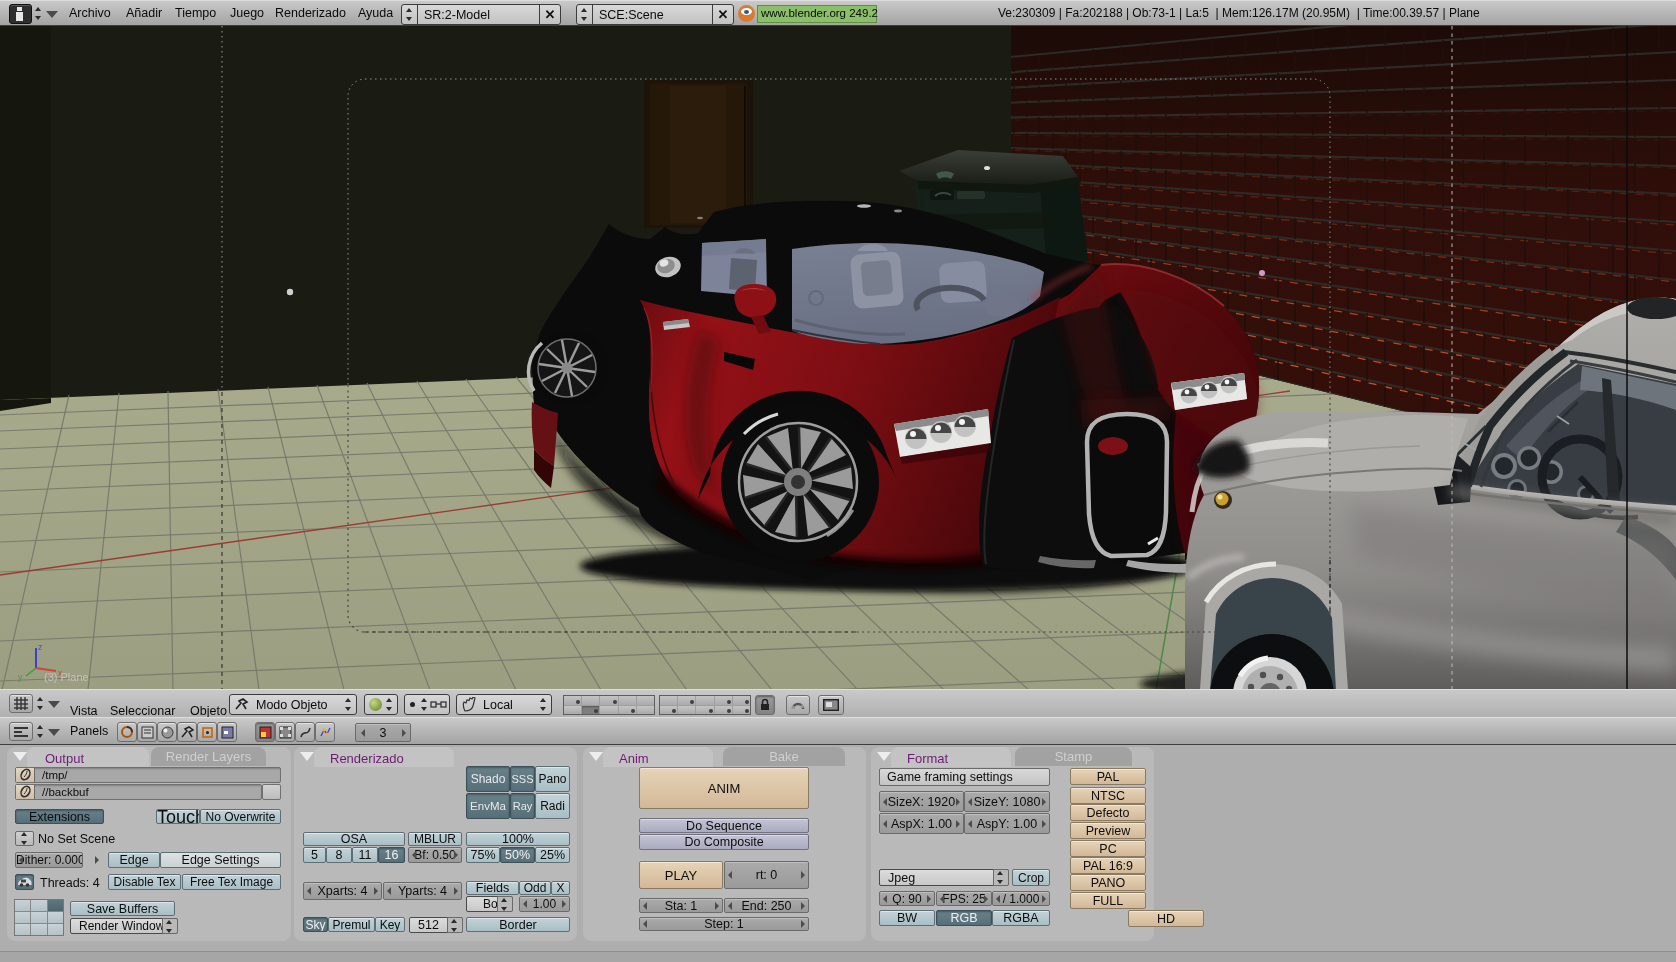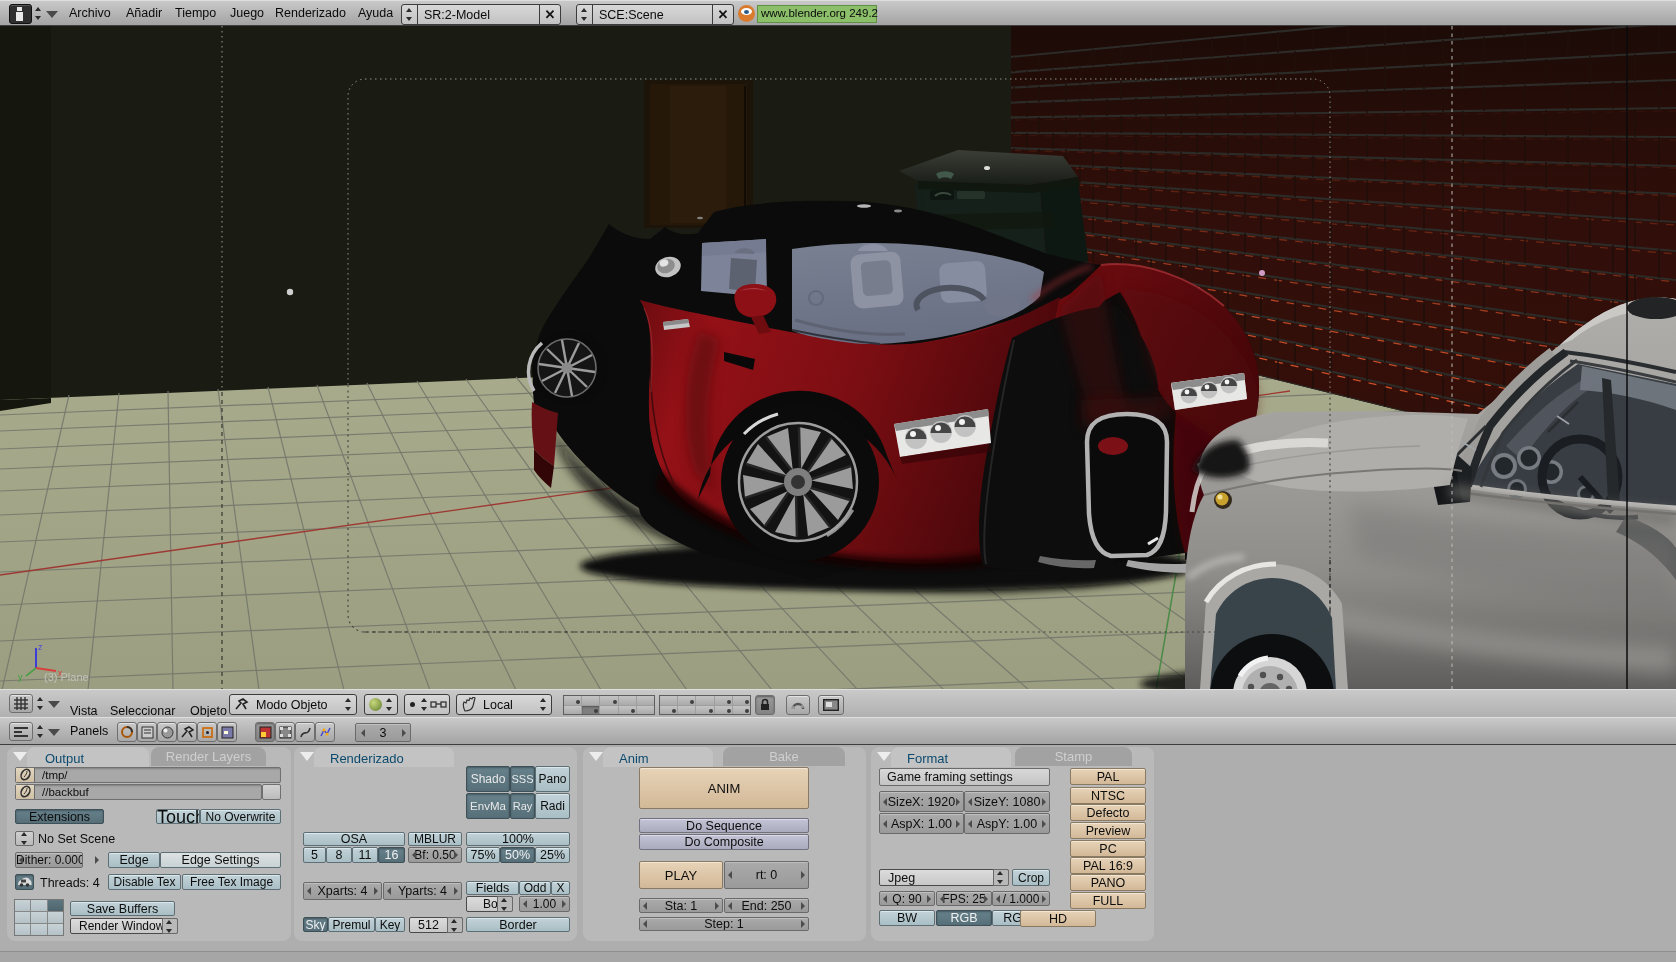--- a/index.html
+++ b/index.html
@@ -22,21 +22,21 @@
 .td{bottom:3px;border-top:4px solid #2a2a2a}
 .xbtn{position:absolute;top:0;width:21px;height:100%;border-left:1px solid #3c3c3c;text-align:center;
  font-weight:bold;font-size:13px;color:#111;line-height:19px}
 .tri{position:absolute;width:0;height:0}
 .layergrid{position:absolute;display:grid;grid-template-columns:repeat(5,1fr);grid-template-rows:1fr 1fr;
  border:1px solid #5e5e5e;background:#9e9e9e;gap:1px}
 .layergrid i{background:linear-gradient(#c4c4c4,#aaaaaa);position:relative}
 .layergrid i.on{background:#7f7f7f;box-shadow:inset 0 1px 2px #555}
 .layergrid i.dot:after{content:"";position:absolute;right:1px;bottom:1px;width:4px;height:4px;background:#3f3f3f;border-radius:50%}
 .panel{position:absolute;background:#b9b9b9;border-radius:8px}
-.ptab{position:absolute;font-size:13px;color:#0c4a6e}
+.ptab{position:absolute;font-size:13px;color:#701a75}
 .atab{position:absolute;height:20px;background:#c3c3c3;border-radius:8px 8px 0 0}
 .itab{position:absolute;height:19px;background:#a2a2a2;border-radius:8px 8px 0 0;
  font-size:13px;color:#cfcfcf;text-align:center;line-height:19px}
 .ptri{position:absolute;width:0;height:0;border-left:7px solid transparent;
  border-right:7px solid transparent;border-top:9px solid #ededed}
 .b{position:absolute;font-size:12.5px;color:#0d0d0d;text-align:center;overflow:hidden;white-space:nowrap;
  border-radius:2px}
 .teal{background:linear-gradient(#c2d3d8,#a9bec5);border:1px solid #5d6e74;box-shadow:inset 0 1px 0 #dbe7ea}
 .tealdk{background:linear-gradient(#68828c,#566f79);border:1px solid #3e5159;box-shadow:inset 0 1px 2px #45585f}
 .beige{background:linear-gradient(#e7d3b8,#d2b897);border:1px solid #8a7a62;box-shadow:inset 0 1px 0 #f3e6d4}
@@ -81,20 +81,21 @@
 <div class="updn" style="left:579px;top:4px;width:10px;height:19px">
         <i class="tu"></i>
         <i class="td"></i>
       </div>
 <div class="abs" style="left:592px;top:4px;width:1px;height:19px;background:#3c3c3c"></div>
 <div class="abs" style="left:757px;top:4px;width:120px;height:18px;background:#8bbf6a;border:1px solid #5e8f43"></div>
 <div class="abs" style="left:738px;top:4px;width:17px;height:17px;border-radius:50%;background:#d97b2e"></div>
 <div class="abs" style="left:741px;top:7px;width:11px;height:7px;border-radius:50%;background:#fff"></div>
 <div class="abs" style="left:744px;top:9px;width:5px;height:4px;border-radius:50%;background:#2a5a8a"></div>
 <div class="mtxt" style="left:761px;font-size:11.5px">www.blender.org 249.2</div>
+<div class="mtxt" style="left:998px;font-size:12px">Ve:230309 | Fa:202188 | Ob:73-1 | La:5&nbsp; | Mem:126.17M (20.95M)&nbsp; | Time:00.39.57 | Plane</div>
 </div>
 <div class="abs" style="left:0;top:26px"><svg id="scene" width="1676" height="663" viewBox="0 26 1676 663" xmlns="http://www.w3.org/2000/svg">
 <defs>
 <linearGradient id="brickg" x1="0" y1="0" x2="0" y2="1">
             <stop offset="0" stop-color="#1c0b07"></stop>
             <stop offset="0.4" stop-color="#300e09"></stop>
             <stop offset="0.8" stop-color="#340f0a"></stop>
             <stop offset="1" stop-color="#240c07"></stop>
           </linearGradient>
 <linearGradient id="floorg" x1="0" y1="0" x2="0" y2="1">
@@ -1121,13 +1122,13 @@
 <div class="b tealdk" style="left:936px;top:910px;width:56px;height:16px;line-height:15px;font-size:12.5px;color:#f0f0f0">RGB</div>
 <div class="b teal" style="left:992px;top:910px;width:58px;height:16px;line-height:15px;font-size:12.5px">RGBA</div>
 <div class="b beige" style="left:1070px;top:768px;width:76px;height:17px;line-height:16px;font-size:12.5px">PAL</div>
 <div class="b beige" style="left:1070px;top:787px;width:76px;height:17px;line-height:16px;font-size:12.5px">NTSC</div>
 <div class="b beige" style="left:1070px;top:804px;width:76px;height:17px;line-height:16px;font-size:12.5px">Defecto</div>
 <div class="b beige" style="left:1070px;top:822px;width:76px;height:17px;line-height:16px;font-size:12.5px">Preview</div>
 <div class="b beige" style="left:1070px;top:840px;width:76px;height:17px;line-height:16px;font-size:12.5px">PC</div>
 <div class="b beige" style="left:1070px;top:857px;width:76px;height:17px;line-height:16px;font-size:12.5px">PAL 16:9</div>
 <div class="b beige" style="left:1070px;top:874px;width:76px;height:17px;line-height:16px;font-size:12.5px">PANO</div>
 <div class="b beige" style="left:1070px;top:892px;width:76px;height:17px;line-height:16px;font-size:12.5px">FULL</div>
-<div class="b beige" style="left:1020px;top:910px;width:76px;height:17px;line-height:16px;font-size:12.5px">HD</div>
+<div class="b beige" style="left:1128px;top:910px;width:76px;height:17px;line-height:16px;font-size:12.5px">HD</div>
 </div>
 </body></html>

